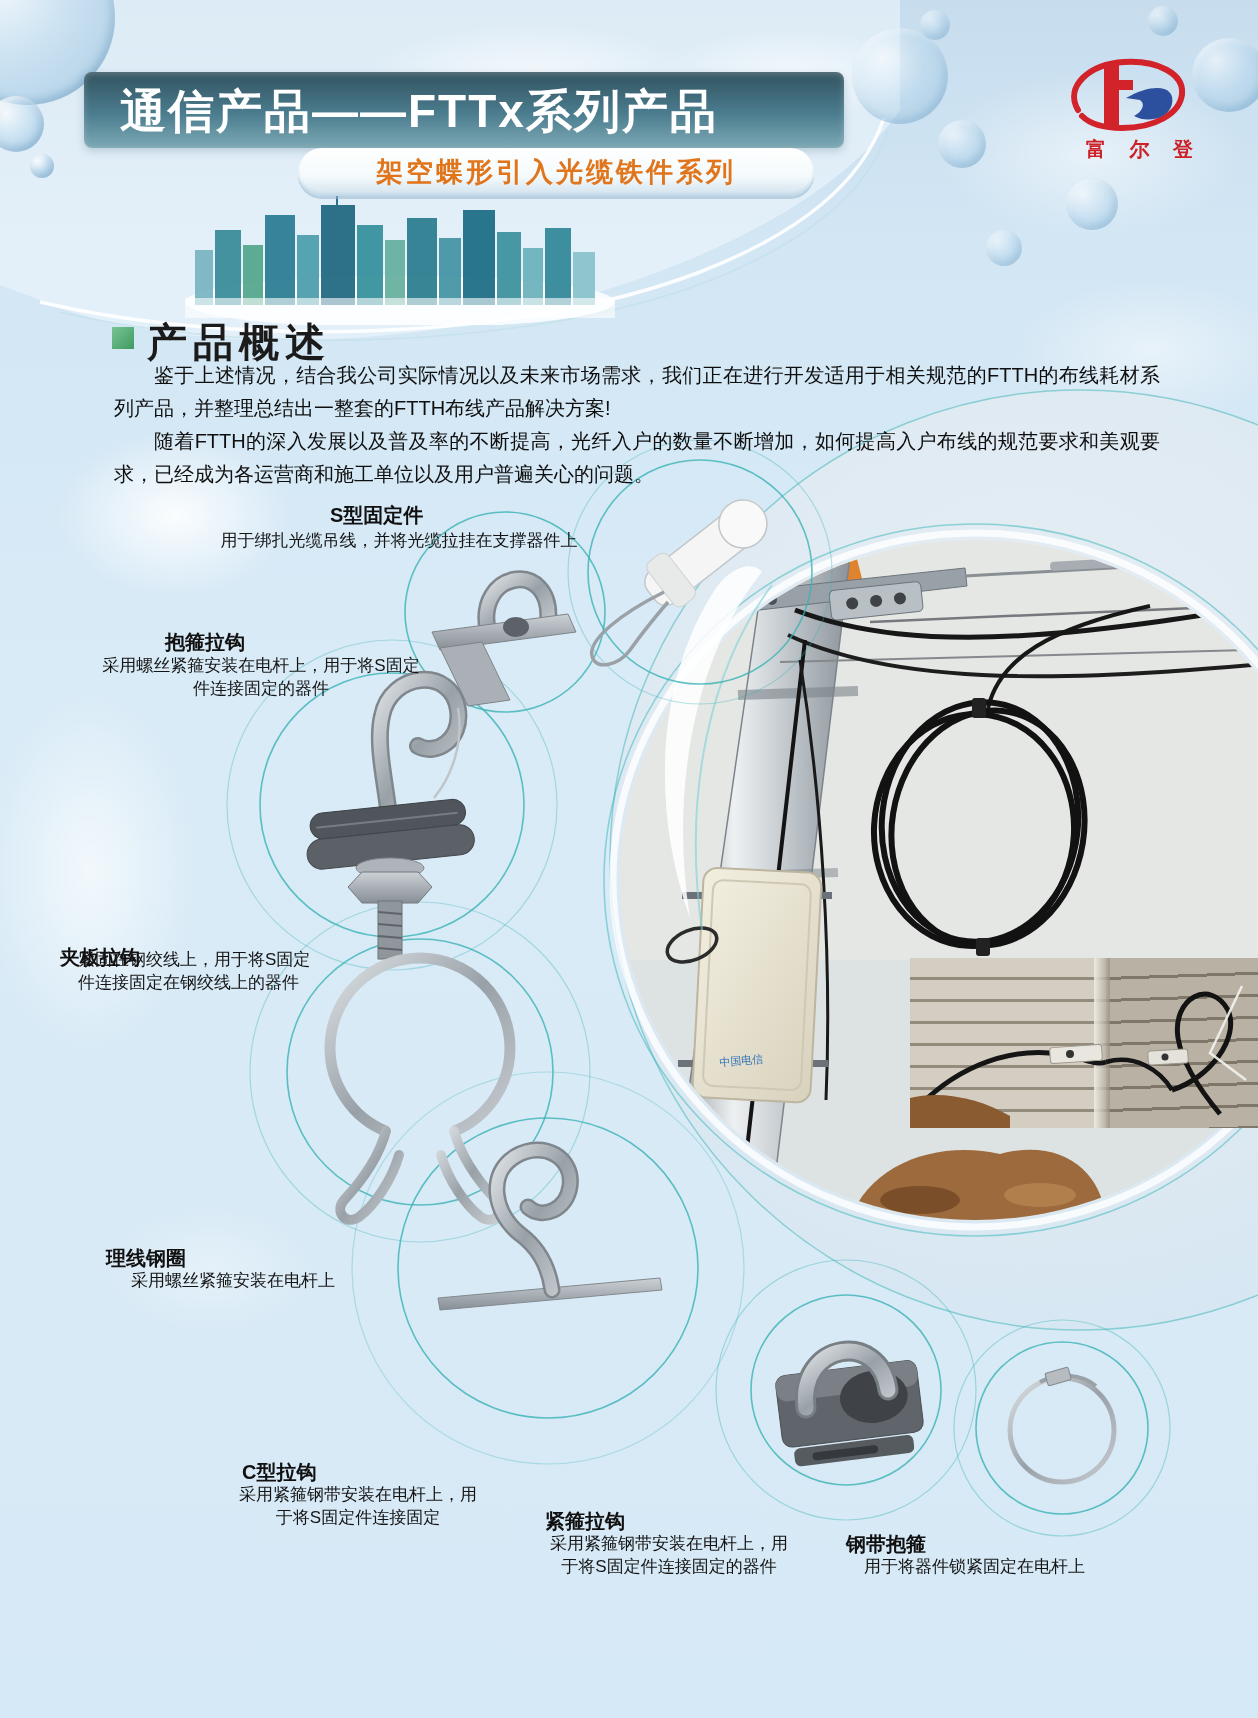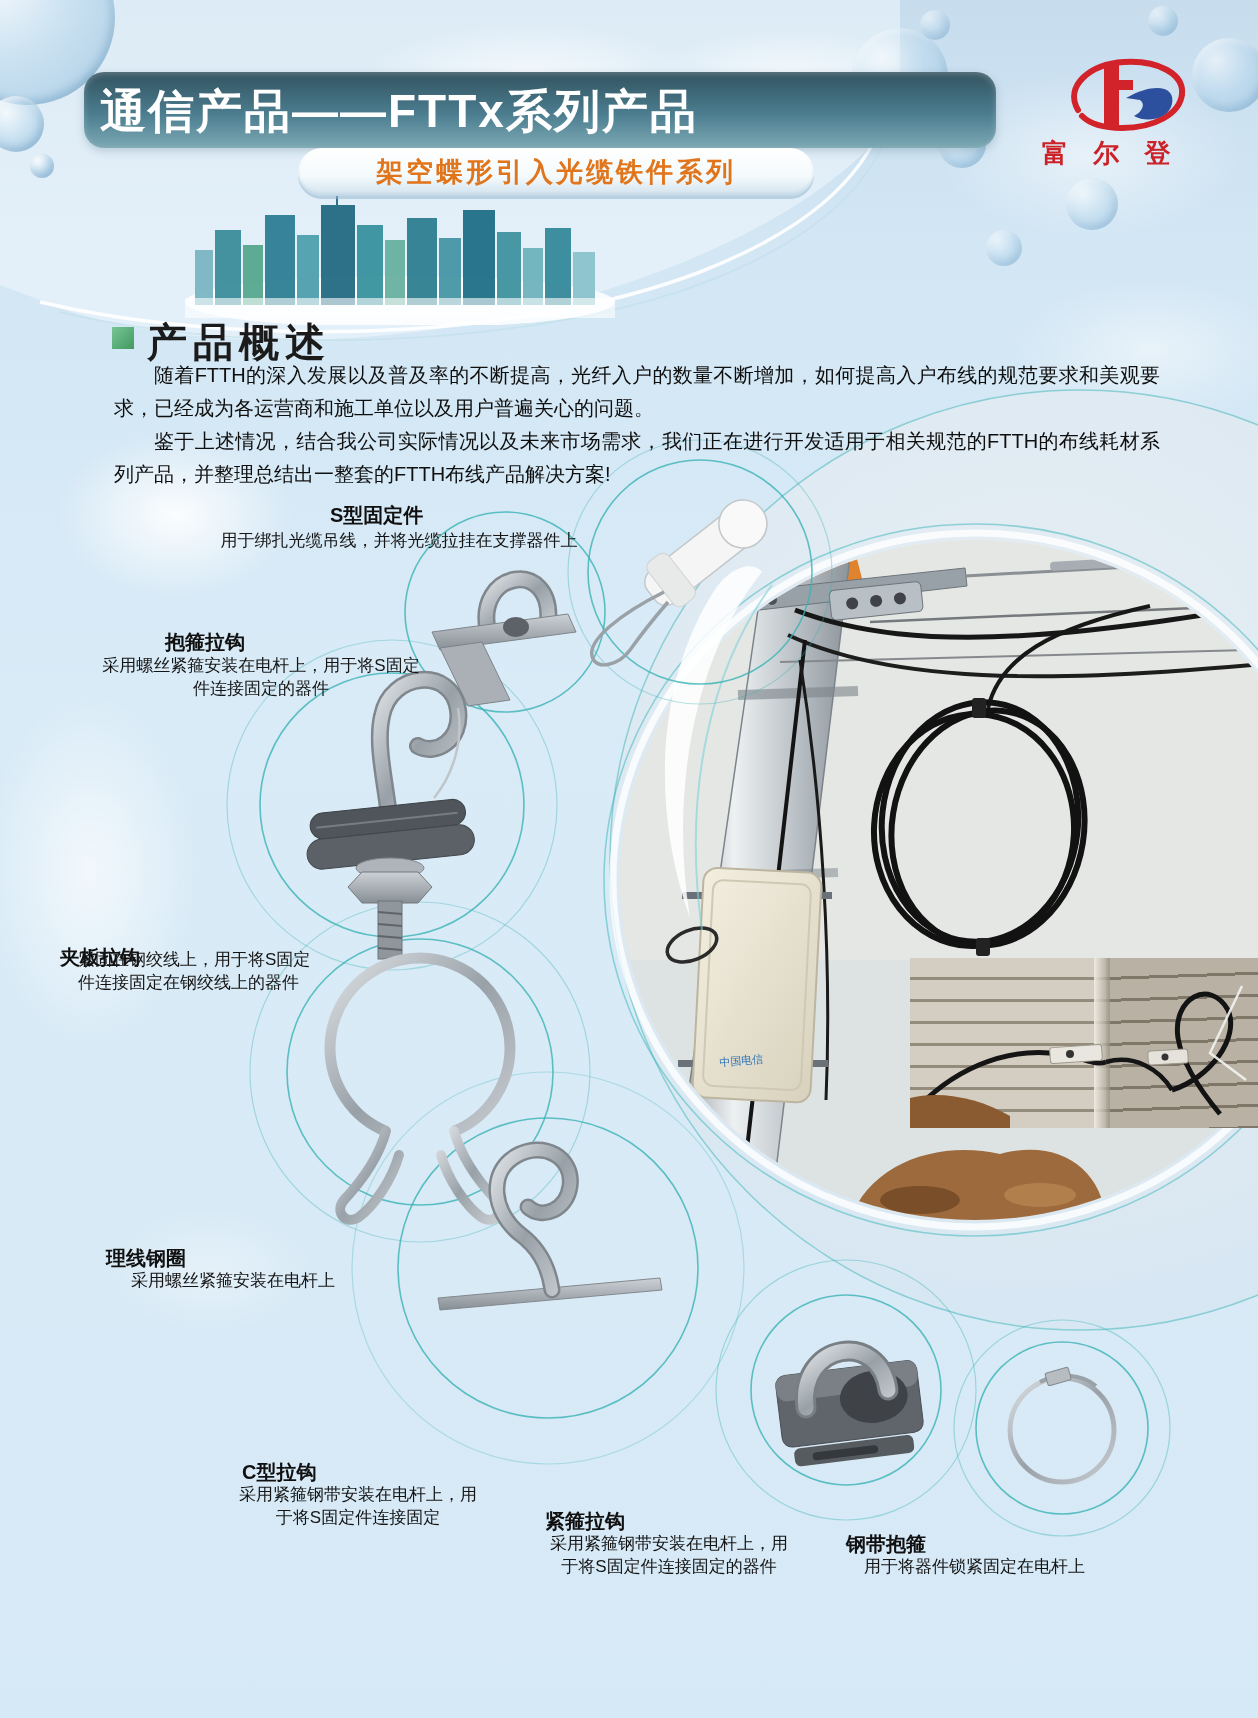--- a/index.html
+++ b/index.html
@@ -7,33 +7,33 @@
     position:relative;width:1258px;height:1718px;overflow:hidden;
     font-family:"Liberation Sans","DejaVu Sans",sans-serif;
     background:linear-gradient(180deg,#c7ddee 0%,#d2e6f4 14%,#d9ebf7 40%,#d8eaf6 75%,#d6e9f6 100%);
   }
   .abs{position:absolute;}
   .cloud{position:absolute;border-radius:50%;background:radial-gradient(closest-side,rgba(255,255,255,.95),rgba(255,255,255,0) 72%);}
   .bubble{position:absolute;border-radius:50%;
     background:radial-gradient(circle at 32% 30%,rgba(255,255,255,.65),rgba(167,207,233,.35) 45%,rgba(108,165,203,.45) 100%);
     box-shadow:inset -3px -4px 8px rgba(70,130,175,.35), inset 2px 3px 6px rgba(255,255,255,.7);}
   .banner{
-    position:absolute;left:84px;top:72px;width:912px;height:76px;border-radius:20px;
+    position:absolute;left:84px;top:72px;width:760px;height:76px;border-radius:8px;
     background:linear-gradient(180deg,#32525f 0%,#4b7d8f 55%,#8db7c0 115%);
     box-shadow:inset 0 2px 6px rgba(255,255,255,.25), 0 3px 8px rgba(60,100,125,.25);
-    color:#fff;font-size:46px;font-weight:bold;letter-spacing:2px;line-height:78px;padding-left:16px;box-sizing:border-box;white-space:nowrap;
+    color:#fff;font-size:46px;font-weight:bold;letter-spacing:2px;line-height:78px;padding-left:36px;box-sizing:border-box;white-space:nowrap;
   }
   .pill{
     position:absolute;left:298px;top:148px;width:516px;height:48px;border-radius:24px;
     background:linear-gradient(180deg,#ffffff 0%,#f4fafc 60%,#cfe1ed 100%);
     box-shadow:0 3px 0 rgba(148,182,208,.55), inset 0 -2px 3px rgba(170,200,220,.45);
     color:#e0751c;font-size:27px;font-weight:bold;letter-spacing:3px;line-height:48px;text-align:center;
   }
   .logo{position:absolute;left:1042px;top:52px;width:160px;height:110px;}
-  .logo-text{position:absolute;left:0;top:84px;width:160px;text-align:left;color:#cc2127;font-size:26px;font-weight:bold;letter-spacing:9px;}
+  .logo-text{position:absolute;left:0;top:84px;width:160px;text-align:right;color:#cc2127;font-size:20px;font-weight:bold;letter-spacing:9px;}
   .sect-square{position:absolute;left:112px;top:327px;width:22px;height:22px;background:linear-gradient(135deg,#79c494,#3f9a60);}
   .sect-head{position:absolute;left:147px;top:315px;font-size:40px;font-weight:bold;color:#1b1b1b;letter-spacing:6px;}
   .paras{position:absolute;left:114px;top:359px;width:1046px;color:#0f0f0f;font-size:20px;line-height:33px;text-align:justify;}
   .paras p{margin:0;text-indent:2em;}
   .pname{position:absolute;font-size:20px;font-weight:bold;color:#101010;text-align:left;}
   .pdesc{position:absolute;font-size:17px;color:#141414;line-height:23px;text-align:center;}
   .nowrap{white-space:nowrap;}
   .photo-ellipse{
     position:absolute;left:620px;top:540px;width:710px;height:680px;border-radius:50%;overflow:hidden;
     background:linear-gradient(180deg,#e9ebe8 0%,#e0e3e2 55%,#d3d9dd 100%);
@@ -316,22 +316,22 @@
       <rect x="62" y="12" width="15" height="62" fill="#d2232a"></rect>
       <rect x="77" y="28" width="14" height="10" fill="#d2232a"></rect>
       <path d="M 84,46 C 112,30 134,34 130,52 C 127,66 106,72 92,64 C 100,60 104,52 98,48 Z" fill="#2c4f9e"></path>
     </svg>
     <div class="logo-text">富 尔 登</div>
   </div>
 
   <div class="sect-square"></div>
   <div class="sect-head">产品概述</div>
   <div class="paras">
+    <p>鉴于上述情况，结合我公司实际情况以及未来市场需求，我们正在进行开发适用于相关规范的FTTH的布线耗材系列产品，并整理总结出一整套的FTTH布线产品解决方案!</p>
     <p>随着FTTH的深入发展以及普及率的不断提高，光纤入户的数量不断增加，如何提高入户布线的规范要求和美观要求，已经成为各运营商和施工单位以及用户普遍关心的问题。</p>
-    <p>鉴于上述情况，结合我公司实际情况以及未来市场需求，我们正在进行开发适用于相关规范的FTTH的布线耗材系列产品，并整理总结出一整套的FTTH布线产品解决方案!</p>
   </div>
 
   <div class="pname" style="left:330px;top:502px;width:250px;">S型固定件</div>
   <div class="pdesc nowrap" style="left:218px;top:529px;width:362px;">用于绑扎光缆吊线，并将光缆拉挂在支撑器件上</div>
 
   <div class="pname" style="left:165px;top:629px;width:260px;font-family:Liberation Mono, monospace;">抱箍拉钩</div>
   <div class="pdesc" style="left:95px;top:654px;width:332px;">采用螺丝紧箍安装在电杆上，用于将S固定件连接固定的器件</div>
 
   <div class="pname" style="left:60px;top:944px;width:258px;">夹板拉钩</div>
   <div class="pdesc" style="left:78px;top:948px;width:242px;text-align:left;">紧固在钢绞线上，用于将S固定件连接固定在钢绞线上的器件</div>

